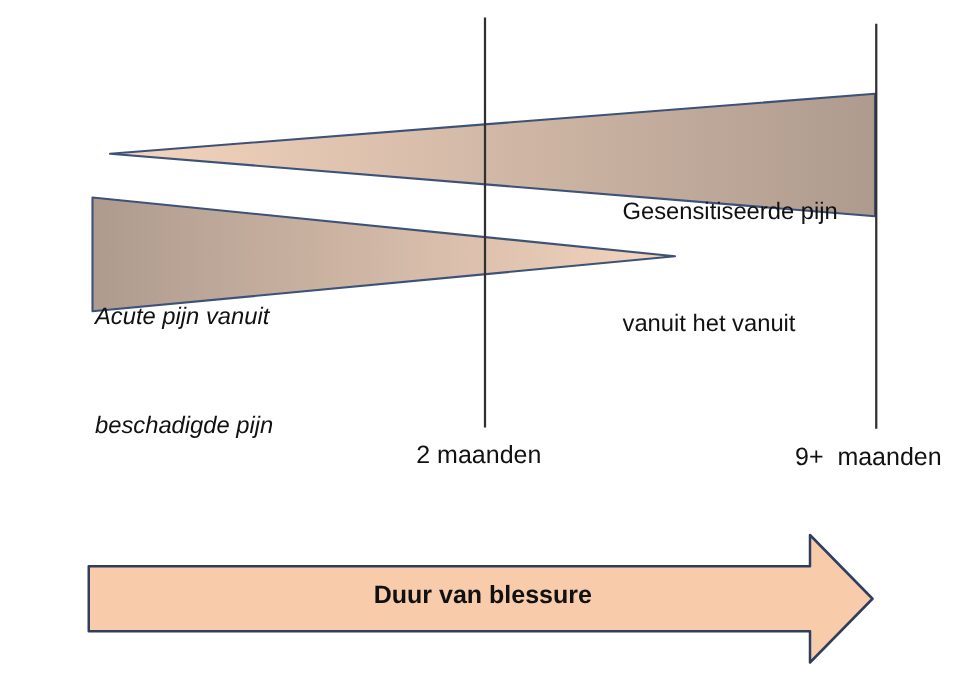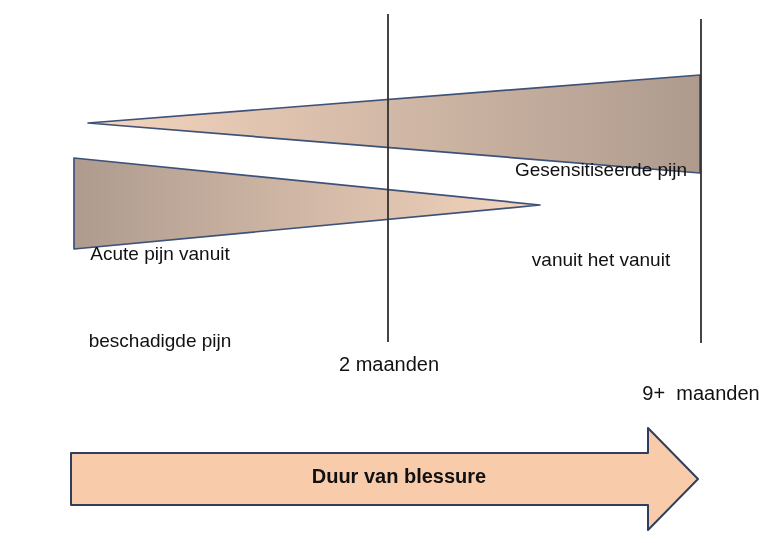--- a/index.html
+++ b/index.html
@@ -7,30 +7,30 @@
     position:relative;
     width:768px;height:543px;
     background:#ffffff;
     font-family:"Liberation Sans", sans-serif;
     overflow:hidden;
   }
   .layer{position:absolute;left:0;top:0;}
   .label{
     position:absolute;
     color:#111111;
-    text-align:center;
+    text-align:left;
     white-space:pre;
   }
   .wedge-label{font-size:19px;line-height:30px;}
   .wedge-label span{display:block;}
   .brain-label{left:498px;top:95px;width:206px;}
-  .tendon-label{left:76px;top:181px;width:168px;line-height:29px;}
+  .tendon-label{left:76px;top:181px;width:168px;line-height:29px;font-style:italic;}
   .marker-label{font-size:20px;}
   .marker-label-3{left:333px;top:353px;width:112px;}
-  .marker-label-9{left:636px;top:355px;width:130px;margin-top:27px;}
+  .marker-label-9{left:636px;top:355px;width:130px;}
   .arrow-label{
     left:299px;top:465px;width:200px;
     font-size:20px;font-weight:700;
   }
 </style>
 </head>
 <body>
 
 <div class="canvas">
 

